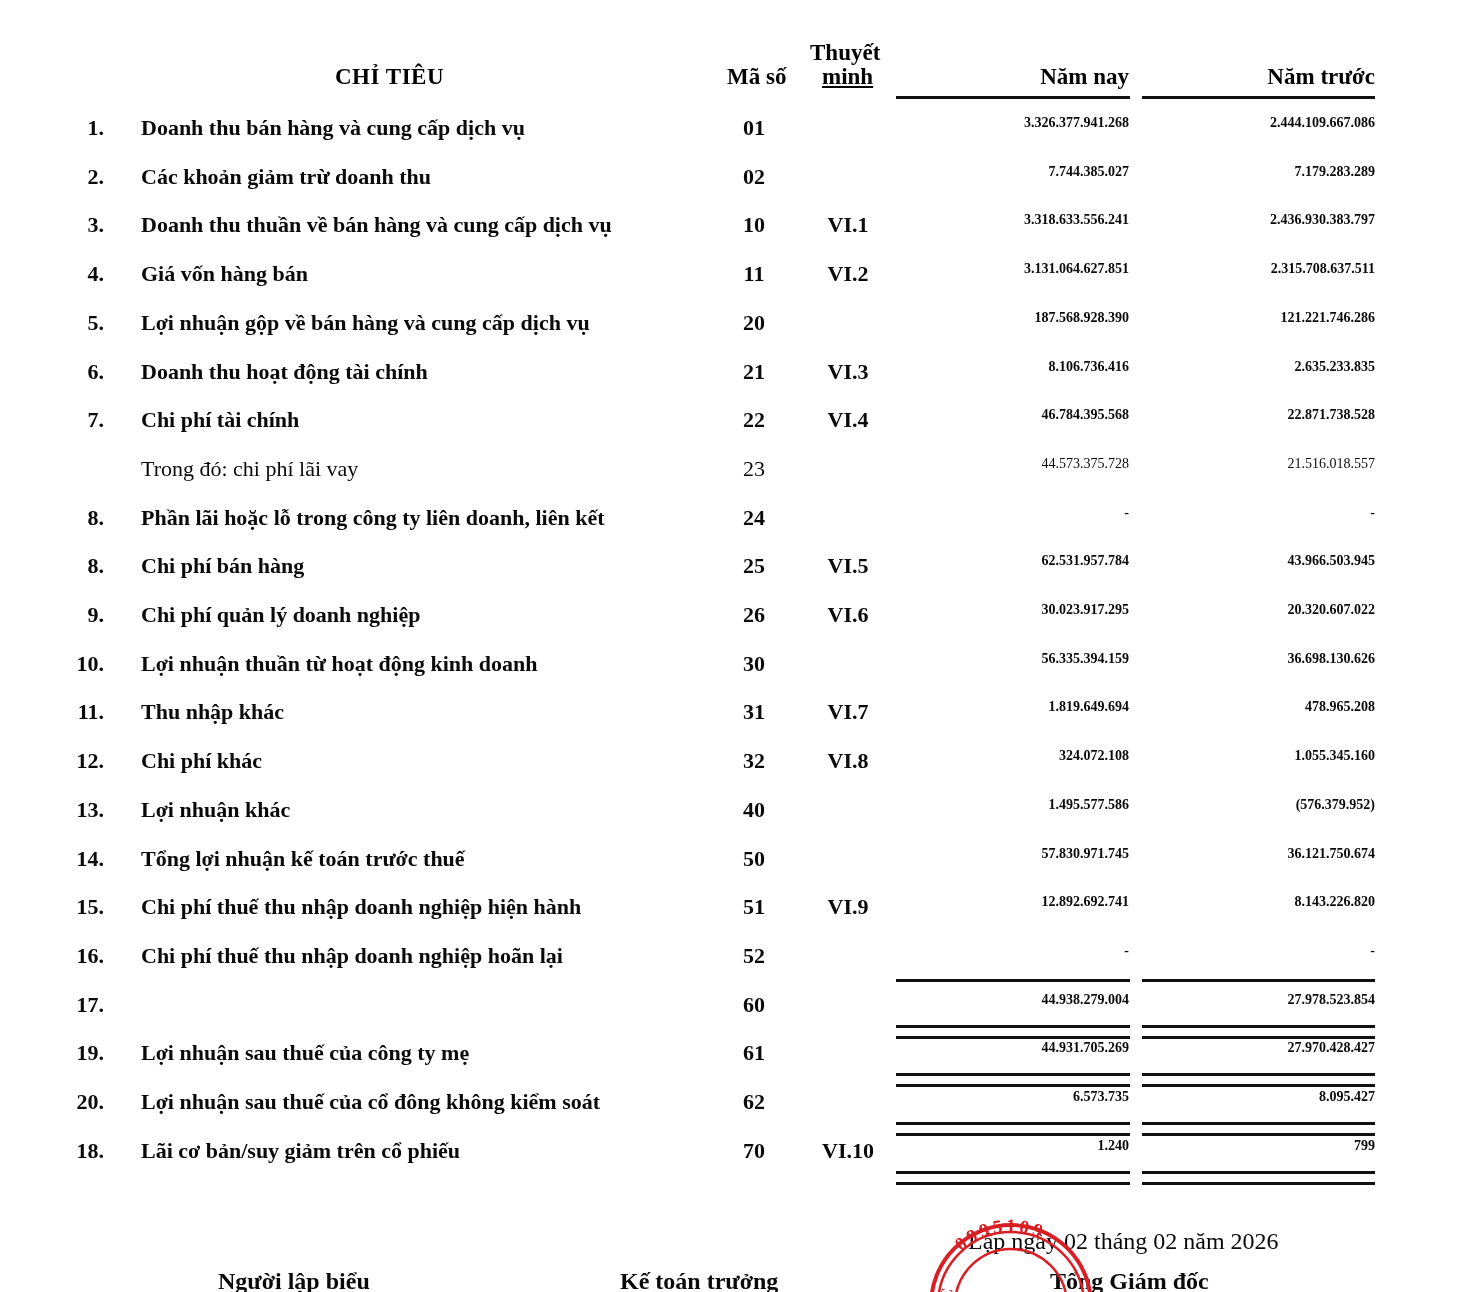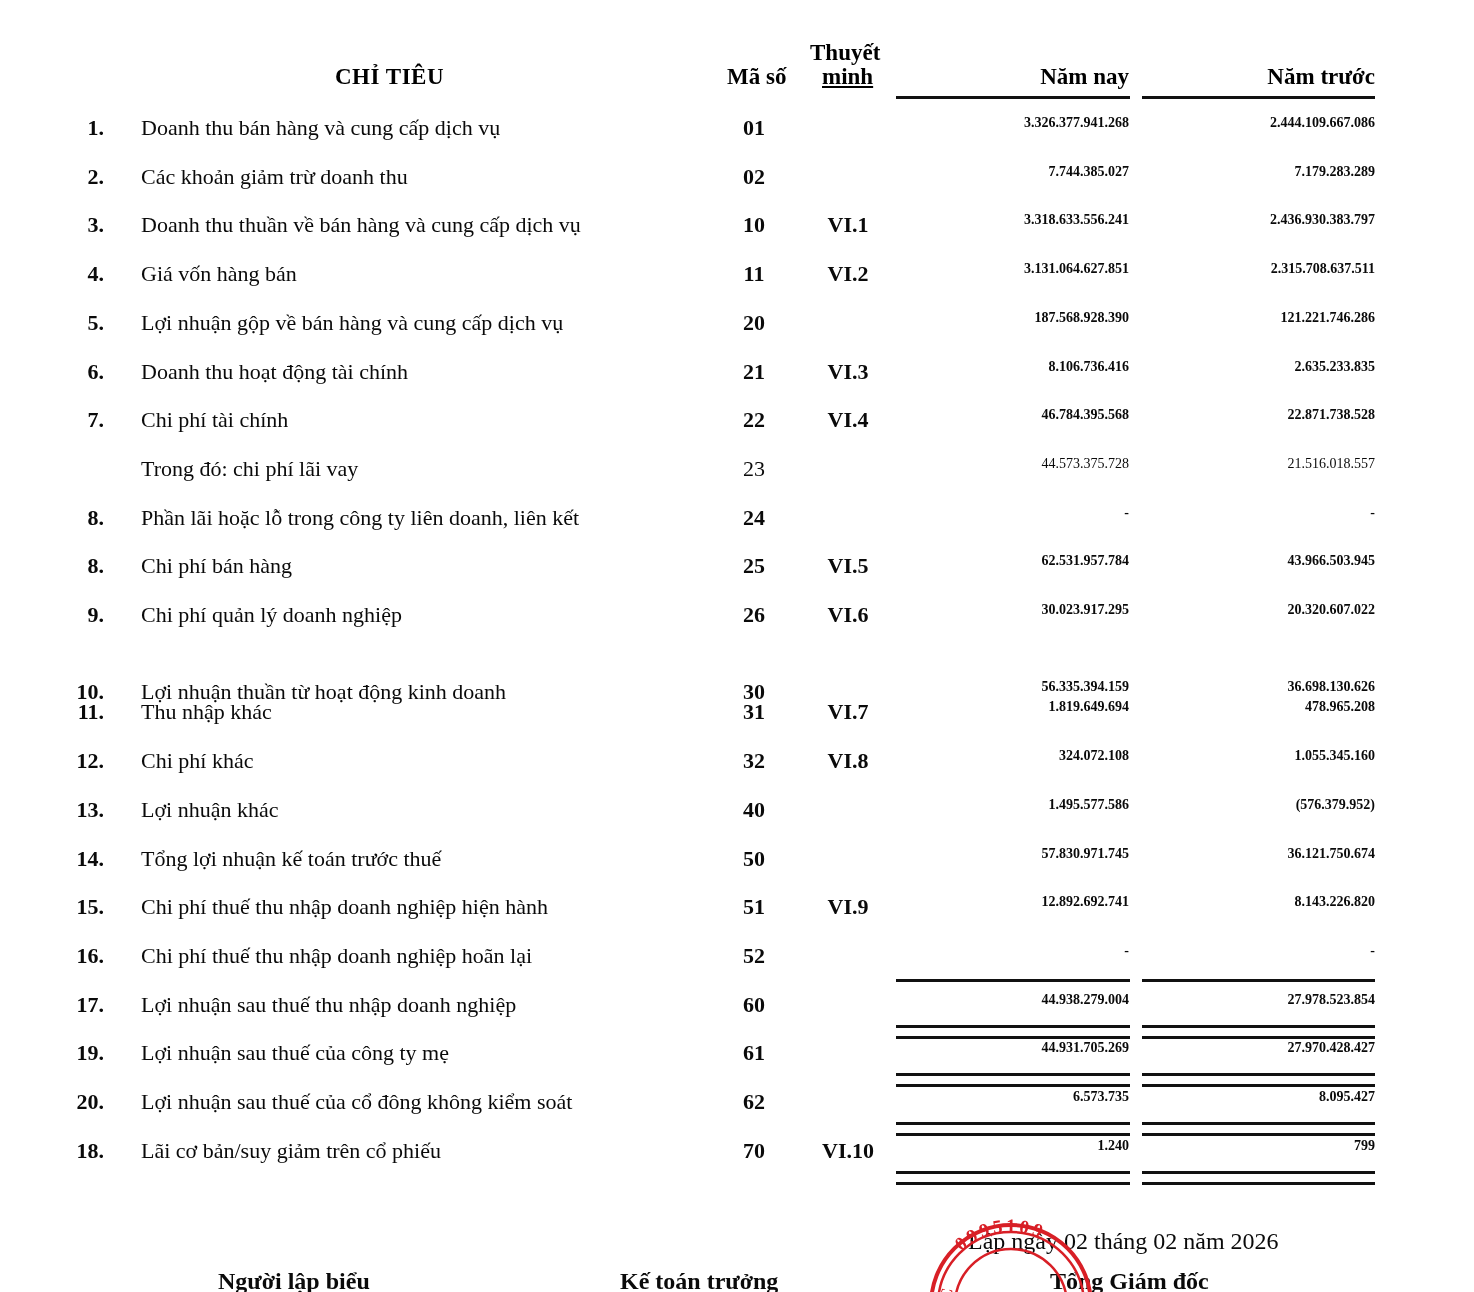--- a/index.html
+++ b/index.html
@@ -59,21 +59,21 @@
     position: absolute;
     left: 62px;
     width: 42px;
     text-align: right;
     font-weight: bold;
     font-size: 22px;
   }
   .label {
     position: absolute;
     left: 141px;
-    font-weight: normal;
+    font-weight: bold;
     font-size: 22px;
     white-space: nowrap;
   }
   .row.sub .label,
   .row.sub .code,
   .row.sub .v1,
   .row.sub .v2 {
     font-weight: normal;
   }
   .code {
@@ -250,21 +250,21 @@
         <div class="v2">43.966.503.945</div>
       </div>
       <div class="row" style="top: 602px;">
         <div class="idx">9.</div>
         <div class="label">Chi phí quản lý doanh nghiệp</div>
         <div class="code">26</div>
         <div class="note">VI.6</div>
         <div class="v1">30.023.917.295</div>
         <div class="v2">20.320.607.022</div>
       </div>
-      <div class="row" style="top: 650.7px; margin-top: 28px;">
+      <div class="row" style="top: 650.7px;">
         <div class="idx">10.</div>
         <div class="label">Lợi nhuận thuần từ hoạt động kinh doanh</div>
         <div class="code">30</div>
         <div class="note"></div>
         <div class="v1">56.335.394.159</div>
         <div class="v2">36.698.130.626</div>
       </div>
       <div class="row" style="top: 699.4px;">
         <div class="idx">11.</div>
         <div class="label">Thu nhập khác</div>
@@ -310,21 +310,20 @@
         <div class="label">Chi phí thuế thu nhập doanh nghiệp hoãn lại</div>
         <div class="code">52</div>
         <div class="note"></div>
         <div class="v1">-</div>
         <div class="v2">-</div>
       </div>
       <div class="vrule c1" style="top: 978.6px;"></div>
       <div class="vrule c2" style="top: 978.6px;"></div>
       <div class="row" style="top: 991.6px;">
         <div class="idx">17.</div>
-        <div class="label">Lợi nhuận sau thuế thu nhập doanh nghiệp</div>
         <div class="code">60</div>
         <div class="note"></div>
         <div class="v1">44.938.279.004</div>
         <div class="v2">27.978.523.854</div>
       </div>
       <div class="vrule dbl c1" style="top: 1024.6px;"></div>
       <div class="vrule dbl c2" style="top: 1024.6px;"></div>
       <div class="row" style="top: 1040.3px;">
         <div class="idx">19.</div>
         <div class="label">Lợi nhuận sau thuế của công ty mẹ</div>

